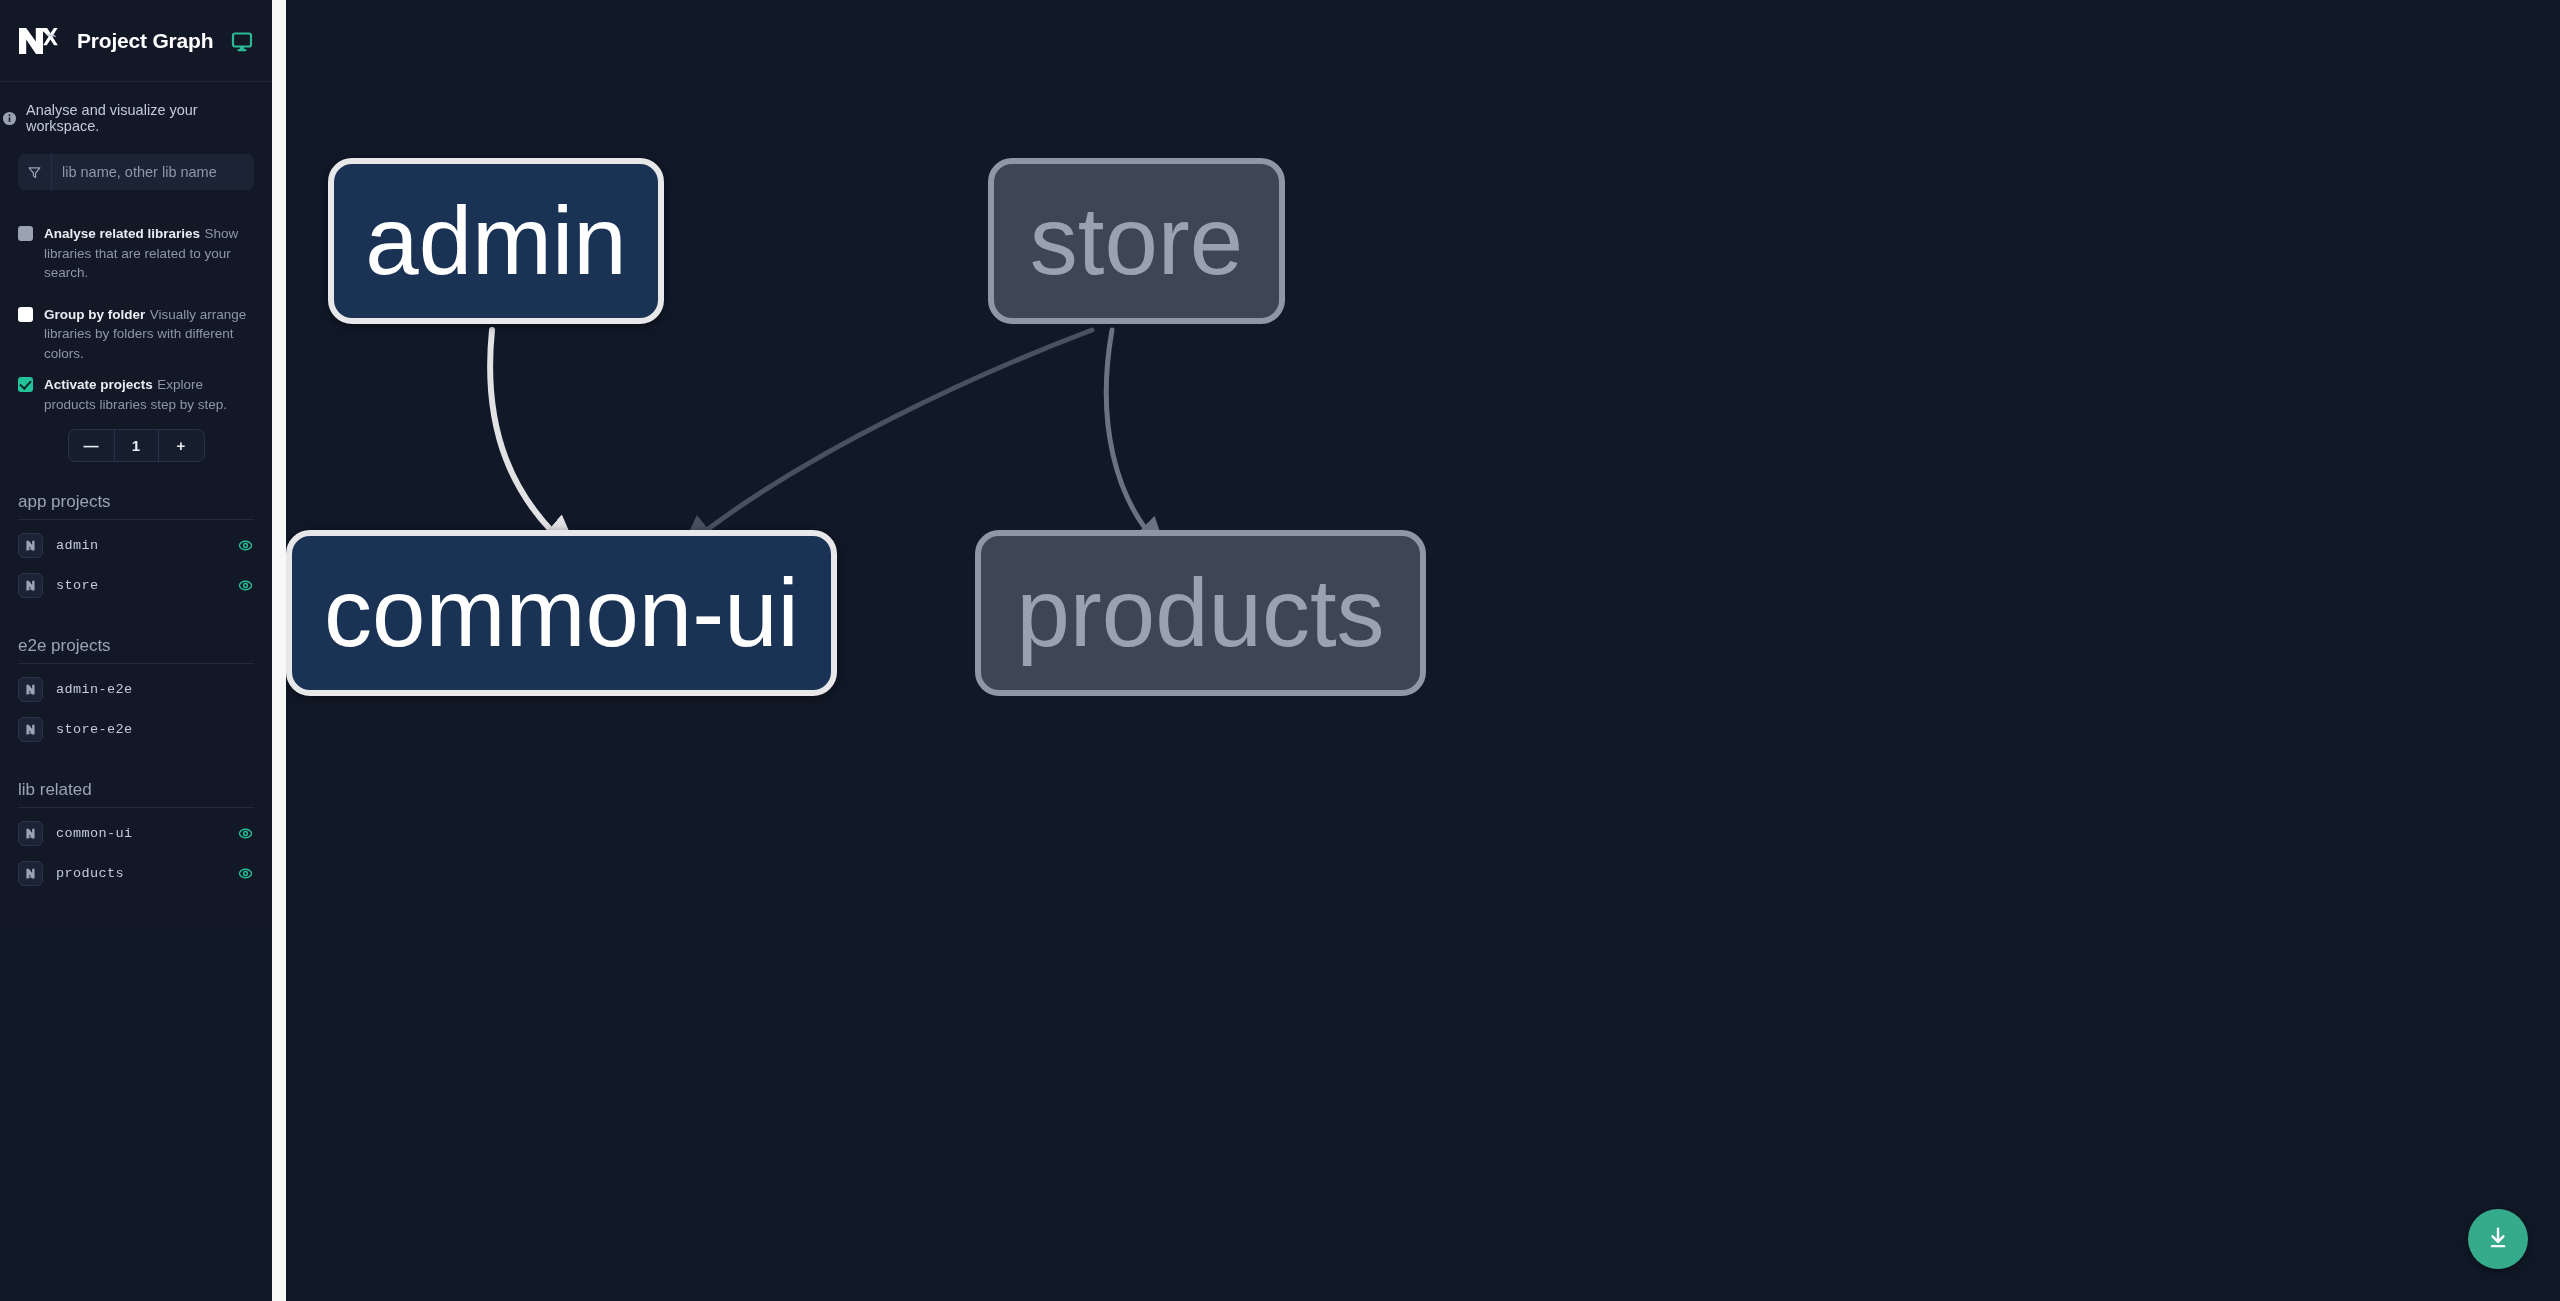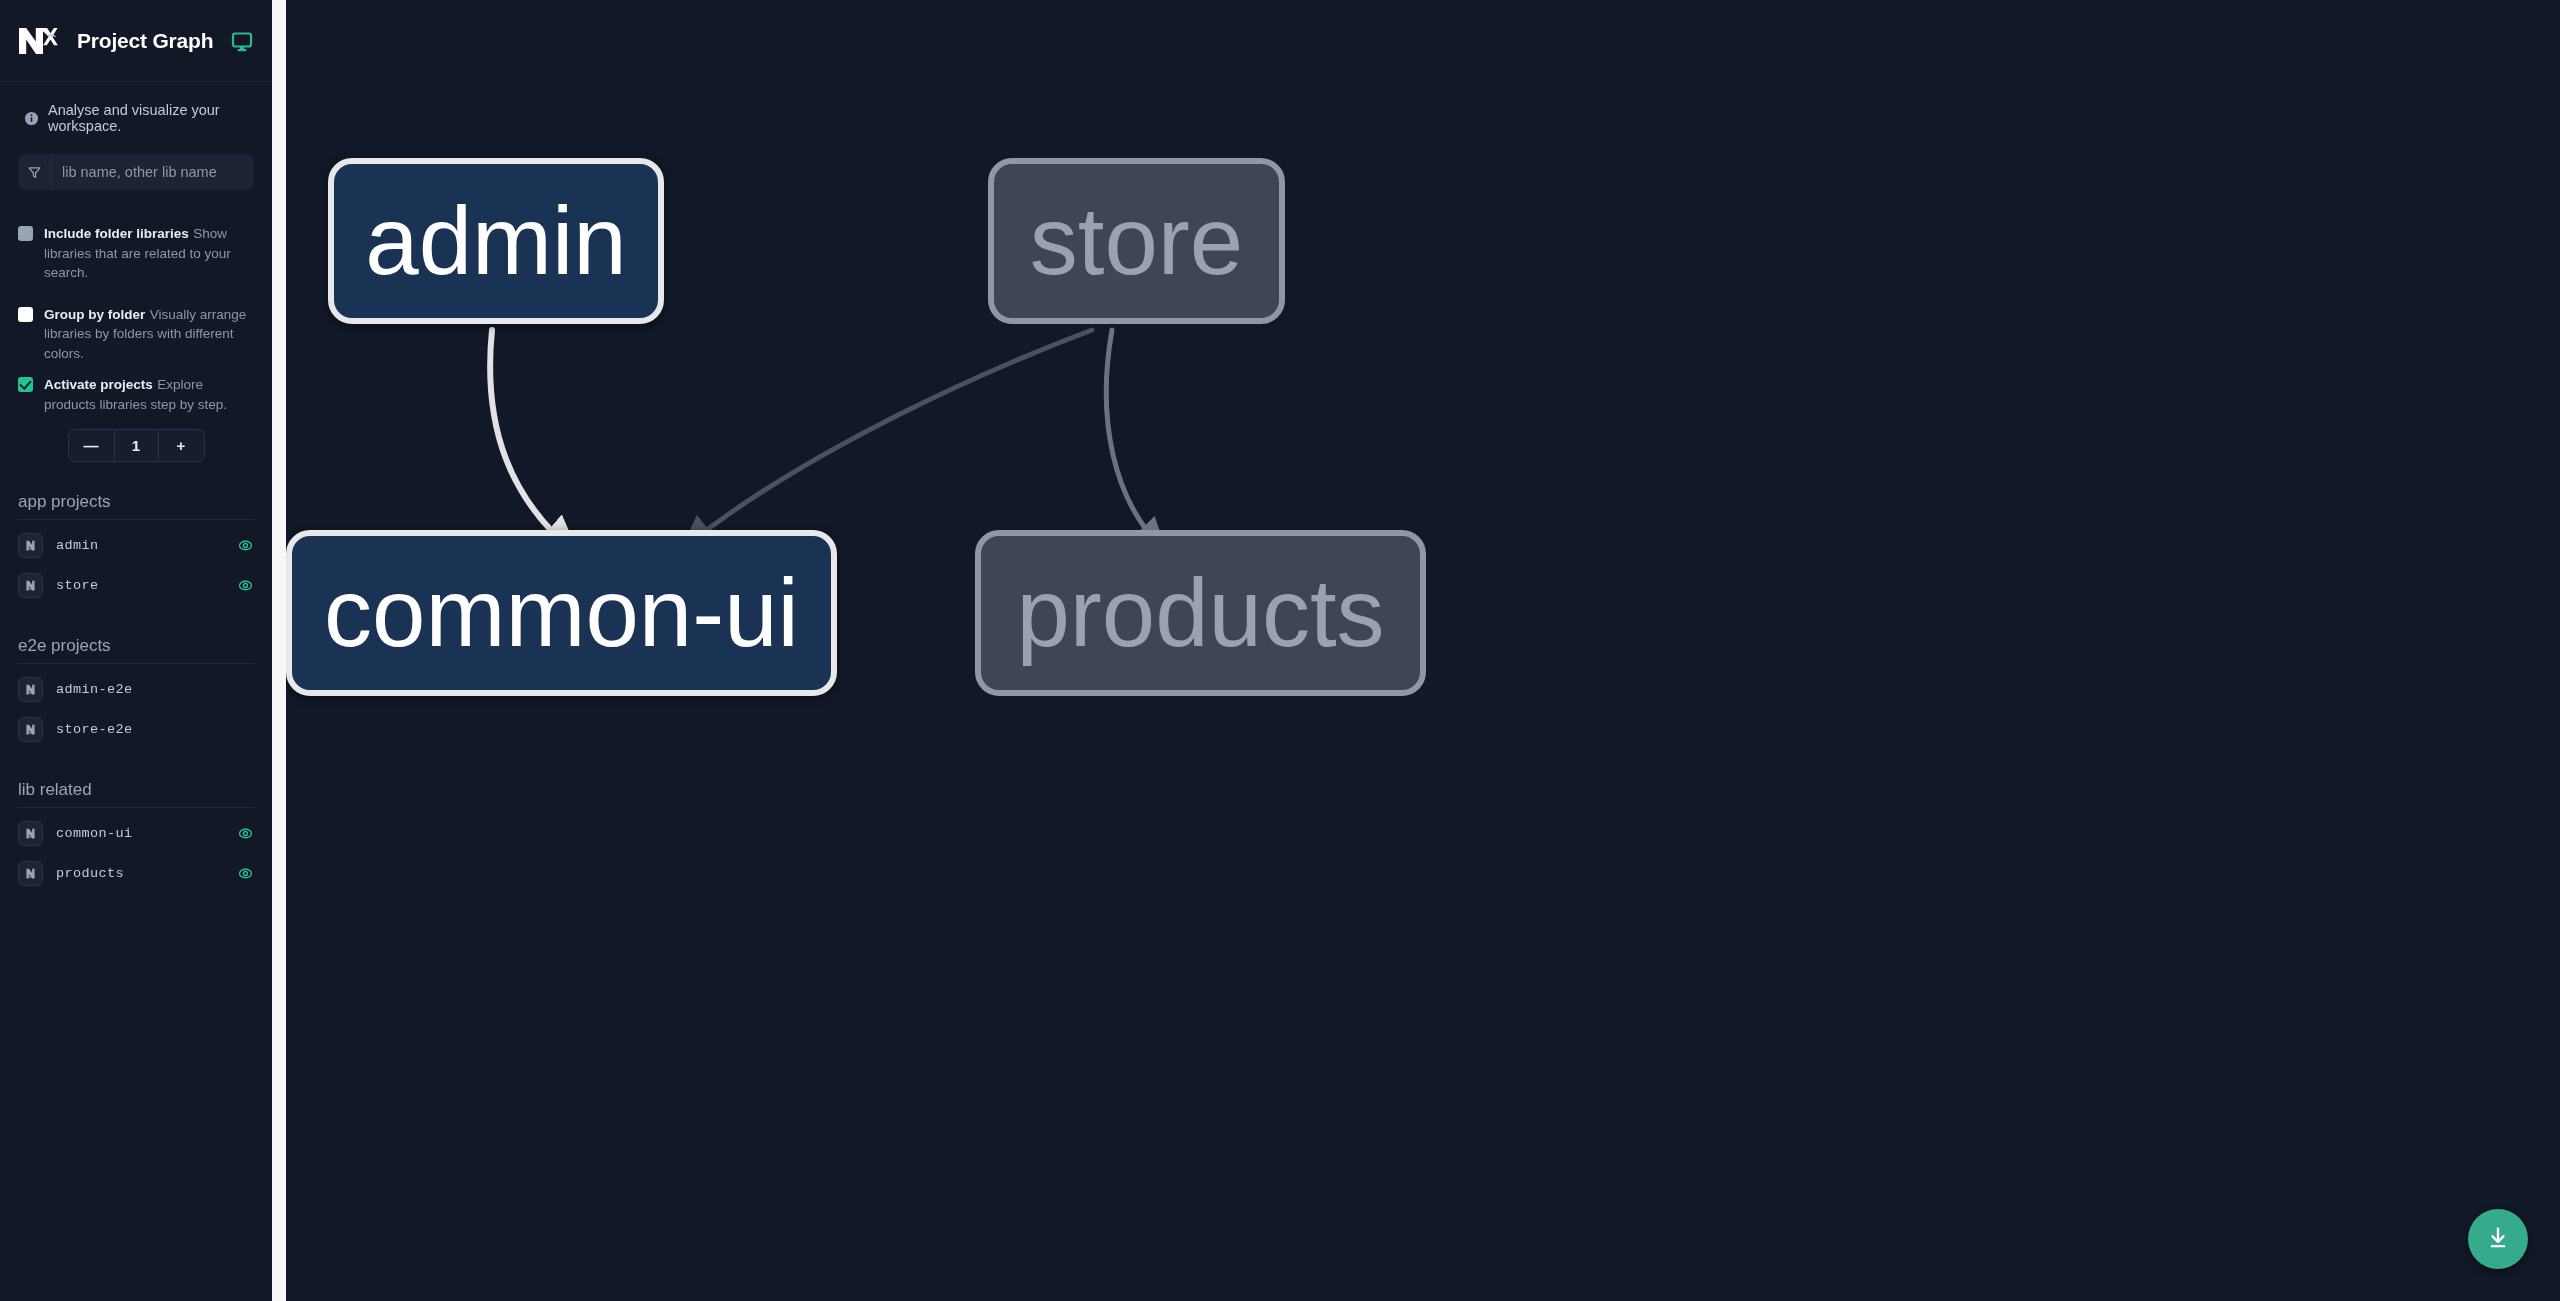--- a/index.html
+++ b/index.html
@@ -37,21 +37,21 @@
   .nx-logo { width: 40px; height: 34px; flex: none; }
   .sb-title {
     color: #ffffff; font-size: 21px; font-weight: 700;
     margin-left: 19px; letter-spacing: -0.2px;
     white-space: nowrap;
   }
   .monitor-icon { margin-left: 18px; width: 22px; height: 22px; flex: none; }
 
   .sb-tagline {
     display: flex; align-items: center; gap: 9px;
-    padding: 20px 18px 6px 24px;
+    padding: 20px 18px 6px 2px;
   }
   .info-icon { width: 15px; height: 15px; flex: none; }
   .sb-tagline span { color: #c3cbd8; font-size: 14.5px; }
 
   .sb-search-wrap { padding: 14px 18px 16px 18px; }
   .sb-search {
     display: flex; align-items: stretch;
     height: 36px;
     background: #1b2334;
     border-radius: 7px;
@@ -222,21 +222,21 @@
             <path d="M2.5 3.5h13L10.3 9.6V15l-2.6-1.8V9.6L2.5 3.5z" fill="none" stroke="#9aa4b4" stroke-width="1.4" stroke-linejoin="round"></path>
           </svg>
         </span>
         <input type="text" value="" placeholder="lib name, other lib name" style="">
       </div>
     </div>
 
     <div class="chk-row">
       <span class="chk grey"></span>
       <span class="chk-txt">
-        <span class="chk-title">Include folder libraries</span>
+        <span class="chk-title">Analyse related libraries</span>
         <span class="chk-desc">Show libraries that are related to your search.</span>
       </span>
     </div>
 
 
     <div class="chk-row" style="padding-top:22px;">
       <span class="chk white"></span>
       <span class="chk-txt">
         <span class="chk-title">Group by folder</span>
         <span class="chk-desc">Visually arrange libraries by folders with different colors.</span>

